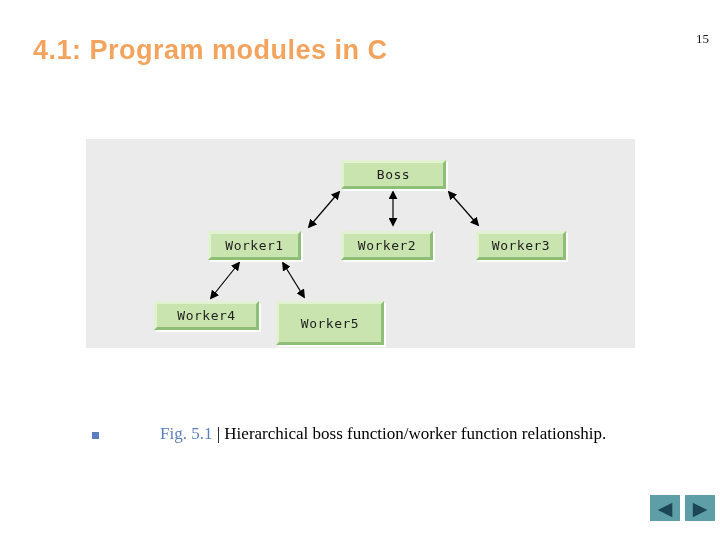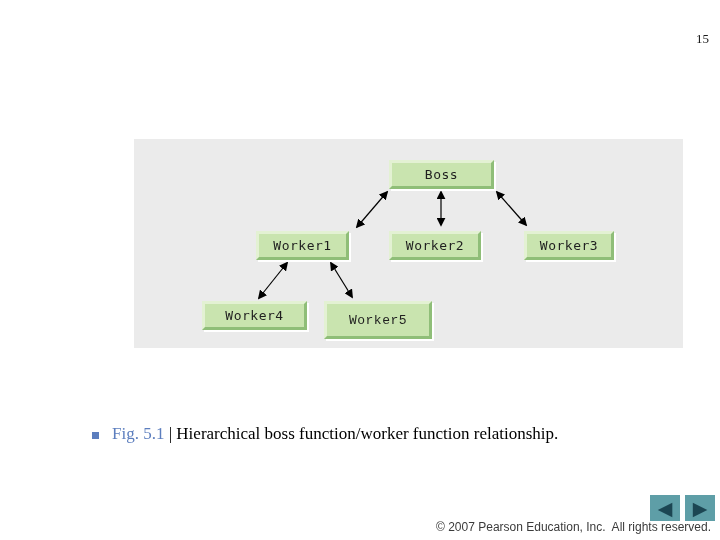--- a/index.html
+++ b/index.html
@@ -26,21 +26,20 @@
     font-family:"Liberation Serif",serif;font-size:13px;color:var(--page-number);margin-top:26px;
   }
   .title{
     position:absolute;left:33px;top:36px;width:600px;
     font-size:27px;font-weight:bold;color:var(--title);
     letter-spacing:0.5px;line-height:1.1;
   }
   .diagram-panel{
     position:absolute;left:86px;top:139px;width:549px;height:209px;
     background:var(--diagram-bg);
-    margin-left:48px;
   }
   .diagram-edges{
     position:absolute;left:0;top:0;width:549px;height:209px;
   }
   .edge-line{stroke:var(--edge);stroke-width:1.2;}
   #arrowhead path{fill:var(--edge);}
   .node{
     position:absolute;box-sizing:border-box;
     background:var(--node-fill);
     border:3px solid;
@@ -53,21 +52,21 @@
   .caption{
     position:absolute;left:92px;top:424px;width:560px;
     font-family:"Liberation Serif",serif;font-size:17px;color:#000;
     display:flex;align-items:baseline;
   }
   .caption-bullet{
     width:7px;height:7px;background:var(--caption-accent);
     display:inline-block;margin-right:13px;align-self:center;margin-top:2px;
     flex:0 0 auto;
   }
-  .caption-figure{color:var(--caption-accent);white-space:pre;}
+  .caption-figure{color:var(--caption-accent);white-space:pre;margin-left:48px;}
   .caption-rest{color:#000;white-space:pre;margin-top:16px;}
   .nav-buttons{
     position:absolute;left:650px;top:495px;display:flex;gap:5px;
   }
   .nav-btn{
     width:30px;height:26px;background:var(--nav-button-bg);
     display:flex;align-items:center;justify-content:center;cursor:pointer;
   }
   .nav-btn span{
     color:var(--nav-arrow);font-size:19px;line-height:1;
@@ -78,53 +77,53 @@
     font-size:12px;color:var(--footer-text);white-space:pre;
   }
 </style>
 </head>
 <body>
 
 <div class="slide">
 
   <div class="page-number">15</div>
 
+  <h1 class="title" style="margin:0">4.1: Program modules in C</h1>
 
   <div class="diagram-panel">
     <svg class="diagram-edges" width="549" height="209" viewBox="0 0 549 209" xmlns="http://www.w3.org/2000/svg">
       <defs>
         <marker id="arrowhead" viewBox="0 0 10 10" refX="8" refY="5" markerWidth="9" markerHeight="9" markerUnits="userSpaceOnUse" orient="auto-start-reverse">
           <path d="M0,0 L10,5 L0,10 Z"></path>
         </marker>
       </defs>
     <line x1="253" y1="53" x2="223" y2="88" class="edge-line" marker-start="url(#arrowhead)" marker-end="url(#arrowhead)"></line>
         <line x1="307" y1="53" x2="307" y2="86" class="edge-line" marker-start="url(#arrowhead)" marker-end="url(#arrowhead)"></line>
         <line x1="363" y1="53" x2="392" y2="86" class="edge-line" marker-start="url(#arrowhead)" marker-end="url(#arrowhead)"></line>
         <line x1="153" y1="124" x2="125" y2="159" class="edge-line" marker-start="url(#arrowhead)" marker-end="url(#arrowhead)"></line>
         <line x1="197" y1="124" x2="218" y2="158" class="edge-line" marker-start="url(#arrowhead)" marker-end="url(#arrowhead)"></line>
       </svg>
   <div class="node" style="left: 255px; top: 21px; width: 105px; height: 29px;">Boss</div>
       <div class="node" style="left: 122px; top: 92px; width: 93px; height: 29px;">Worker1</div>
       <div class="node" style="left: 255px; top: 92px; width: 92px; height: 29px;">Worker2</div>
       <div class="node" style="left: 390px; top: 92px; width: 90px; height: 29px;">Worker3</div>
       <div class="node" style="left: 68px; top: 162px; width: 105px; height: 29px;">Worker4</div>
-      <div class="node" style="left: 190px; top: 162px; width: 108px; height: 38px; font-family: Liberation Mono, monospace;">Worker5</div>
+      <div class="node" style="left: 190px; top: 162px; width: 108px; height: 44px;">Worker5</div>
     </div>
 
   <div class="caption">
     <span class="caption-bullet"></span>
     <span>
       <span class="caption-figure">Fig. 5.1</span><span class="caption-rest"> | Hierarchical boss function/worker function relationship.</span>
     </span>
   </div>
 
   <div class="nav-buttons">
     <div class="nav-btn">
       <span>◀</span>
     </div>
     <div class="nav-btn">
       <span>▶</span>
     </div>
   </div>
 
-  <div class="copyright">© 2007 Pearson Education, Inc.  All rights reserved.</div>
 
 </div>
 
 </body></html>

